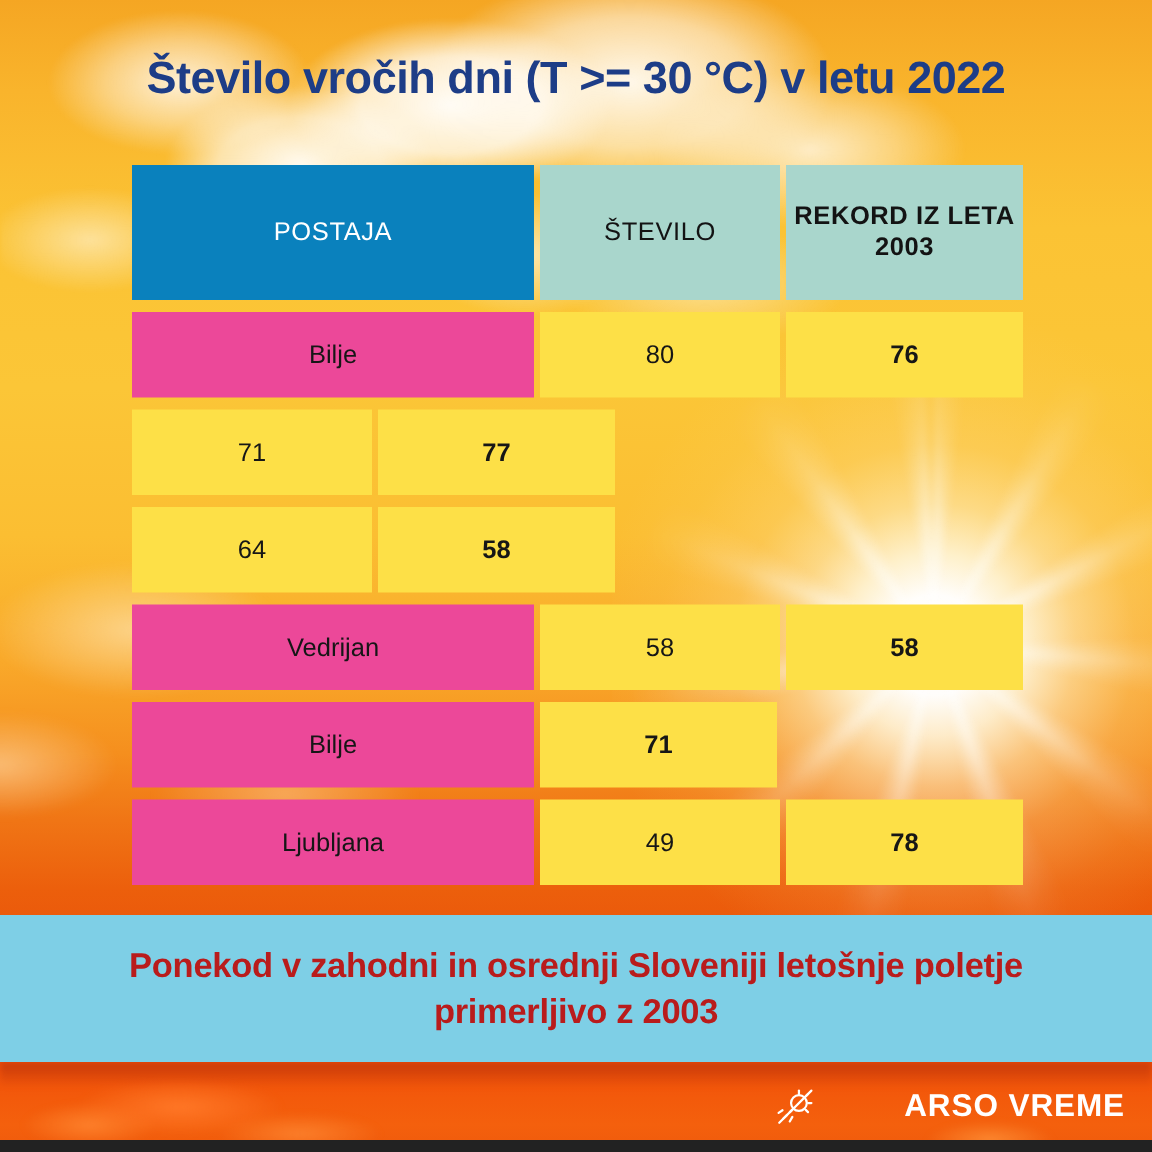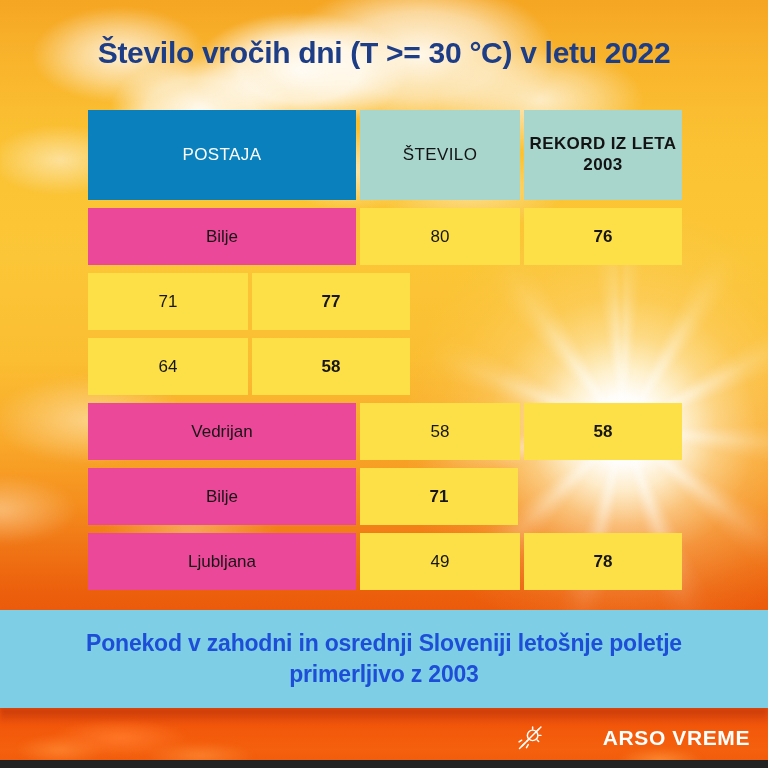--- a/index.html
+++ b/index.html
@@ -167,21 +167,21 @@
     left: 0; top: 610px;
     width: 768px;
     height: 98px;
     background: #7ecfe6;
     display: flex;
     align-items: center;
     justify-content: center;
     z-index: 6;
   }
   .caption-text {
-    color: #1d4ed8;
+    color: #b91c1c;
     font-size: 23px;
     font-weight: bold;
     line-height: 1.33;
     text-align: center;
     max-width: 690px;
     letter-spacing: -0.2px;
   }
 
   
   .bottom-strip {

